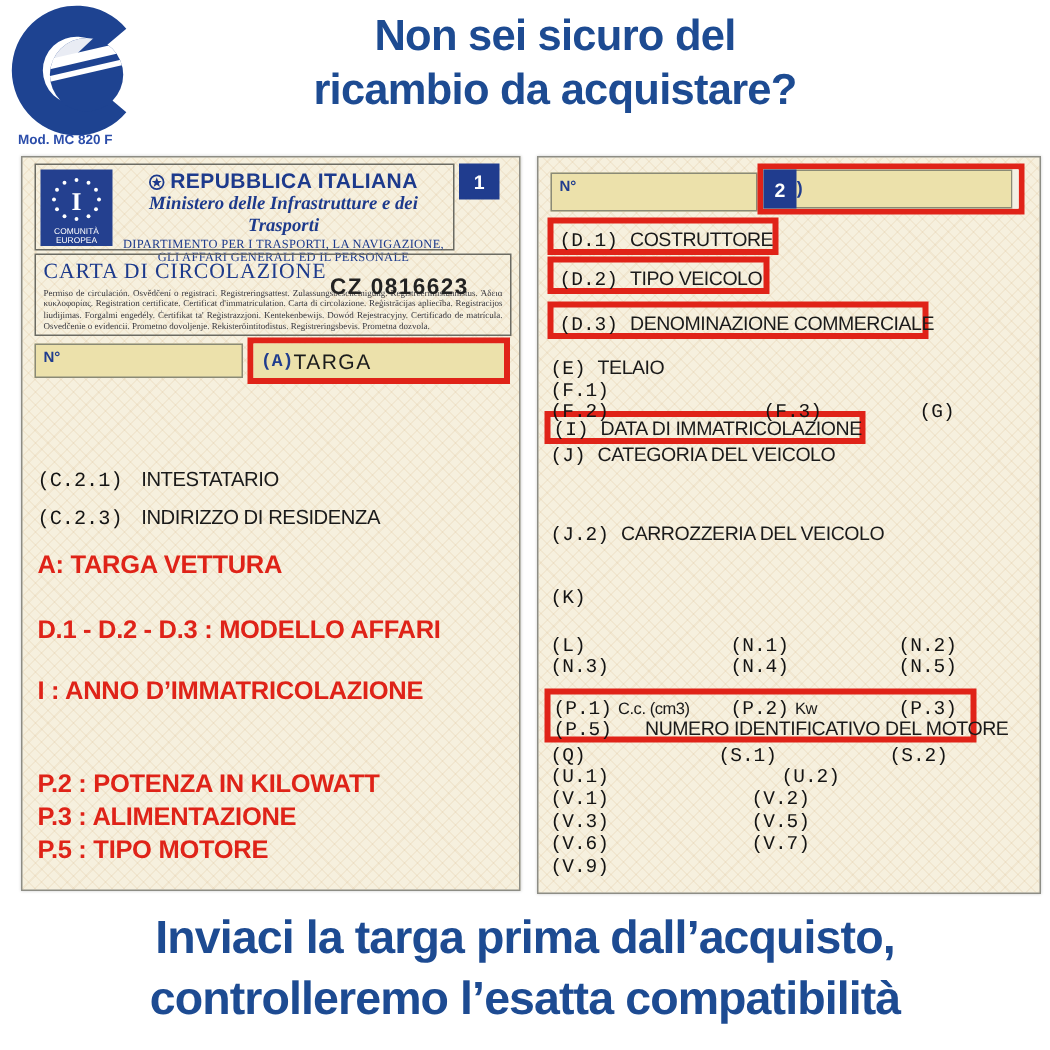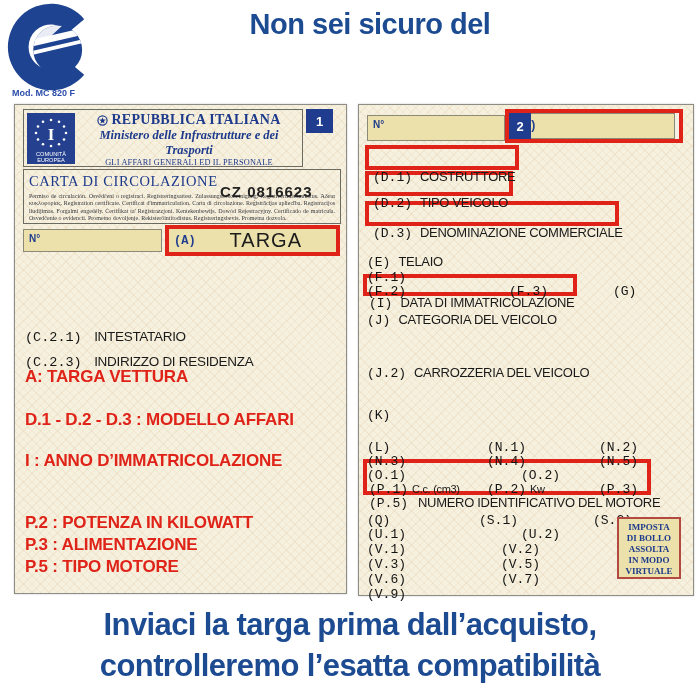--- a/index.html
+++ b/index.html
@@ -19,21 +19,21 @@
            repeating-linear-gradient(-45deg, rgba(205,165,110,.12) 0 1px, transparent 1px 6px);
          box-shadow:0 0 2px rgba(0,0,0,.2);}
   .panel.left{left:14px;top:104px;width:331px;height:488px;}
   .panel.right{left:358px;top:104px;width:334px;height:490px;}
   .redbox{position:absolute;border:4px solid #e02318;box-sizing:border-box;}
 
   
   .hdrbox{position:absolute;left:8px;top:4px;width:280px;height:58px;border:1px solid #6b6b63;box-sizing:border-box;}
   .euflag{position:absolute;left:3px;top:3px;width:48px;height:51px;background:#24408f;}
   .hdrtext{position:absolute;left:54px;top:2px;width:222px;text-align:center;color:#1d3a8c;}
-  .rep{font-family:Liberation Serif, serif;font-weight:bold;font-size:14px;letter-spacing:.3px;}
+  .rep{font-family:Liberation Sans, sans-serif;font-weight:bold;font-size:14px;letter-spacing:.3px;}
   .rep .emb{vertical-align:-2px;margin-right:3px;}
   .ministry{font-family:"Liberation Serif",serif;font-weight:bold;font-style:italic;font-size:12.5px;margin-top:0px;}
   .dept{font-family:"Liberation Serif",serif;font-size:8.3px;line-height:9px;letter-spacing:.2px;}
   .pagenum{position:absolute;background:#203c8e;color:#fff;font-weight:bold;font-size:13px;
            display:flex;align-items:center;justify-content:center;}
   .pn1{left:291px;top:4px;width:27px;height:24px;}
   .pn2{width:22px;height:26px;}
 
   
   .cartabox{position:absolute;left:8px;top:64px;width:318px;height:55px;border:1px solid #6b6b63;
@@ -43,25 +43,25 @@
             font-size:15px;font-weight:bold;color:#222;letter-spacing:1px;}
   .multi{margin-top:3px;font-family:"Liberation Serif",serif;font-size:6px;line-height:7.4px;
          color:#38383f;text-align:justify;}
 
   
   .field{position:absolute;background:#ece1ab;border:1px solid #8a8a76;box-sizing:border-box;}
   .field .fl{position:absolute;left:5px;top:3px;font-size:10px;font-weight:bold;color:#203c8e;}
   .afield-l{position:absolute;left:150px;top:120px;width:175px;height:31px;}
   .afield-l .inner{position:absolute;inset:0;background:#ece1ab;display:flex;align-items:center;}
   .acode{font-family:"Liberation Mono",monospace;font-weight:bold;font-size:12px;color:#203c8e;margin-left:5px;}
-  .avalue{flex:1;text-align:center;font-size:20px;color:#1c1c1c;letter-spacing:1px;}
+  .avalue{flex:1;text-align:left;font-size:14px;color:#1c1c1c;letter-spacing:1px;}
 
   
   .lrow,.rrow{position:absolute;left:0;width:100%;height:15px;}
-  .cell{position:absolute;top:16px;white-space:nowrap;}
+  .cell{position:absolute;top:0;white-space:nowrap;}
   .code{font-family:"Liberation Mono",monospace;font-size:13px;color:#141414;}
   .lbl{font-size:13px;color:#1a1a1a;letter-spacing:-.3px;margin-left:8px;}
   .lbl.sm{font-size:11px;margin-left:4px;}
   .lrow .code{font-size:13.5px;}
   .lrow .lbl{font-size:13.5px;}
 
   
   .ann{position:absolute;left:10px;color:#df2318;font-weight:bold;font-size:17px;letter-spacing:-.2px;white-space:nowrap;}
 
   
@@ -95,20 +95,21 @@
       <g clip-path="url(#lc)">
         <rect x="20" y="36" width="70" height="7" fill="#ffffff" transform="rotate(-13 55 40)"></rect>
         <rect x="20" y="48" width="70" height="4" fill="#ffffff" transform="rotate(-13 55 50)"></rect>
         <polygon points="29,27 60,27 42,44 29,44" fill="#ffffff" opacity=".9"></polygon>
       </g>
     </g>
   </svg>
 
   <div class="title">
     <div>Non sei sicuro del</div>
+    <div>ricambio da acquistare?</div>
   </div>
 
   <div class="mod">Mod. MC 820 F</div>
 
   <div class="panel left">
 
     <div class="hdrbox">
       <div class="euflag">
         <svg viewBox="0 0 48 51" width="48" height="51">
           <g fill="#ffffff">
@@ -131,20 +132,21 @@
         </svg>
       </div>
       <div class="hdrtext">
         <div class="rep">
           <svg class="emb" width="11" height="11" viewBox="0 0 12 12">
             <circle cx="6" cy="6" r="5" fill="none" stroke="#1d3a8c" stroke-width="1.3"></circle>
             <polygon points="6,2.4 7,5 9.6,5 7.5,6.7 8.3,9.4 6,7.8 3.7,9.4 4.5,6.7 2.4,5 5,5" fill="#1d3a8c"></polygon>
           </svg><span>REPUBBLICA ITALIANA</span>
         </div>
         <div class="ministry">Ministero delle Infrastrutture e dei Trasporti</div>
+        <div class="dept">DIPARTIMENTO PER I TRASPORTI, LA NAVIGAZIONE,</div>
         <div class="dept">GLI AFFARI GENERALI ED IL PERSONALE</div>
       </div>
     </div>
     <div class="pagenum pn1">1</div>
 
     <div class="cartabox">
       <span class="cartatitle">CARTA DI CIRCOLAZIONE</span>
       <span class="cartanum">CZ 0816623</span>
       <div class="multi">Permiso de circulación. Osvědčení o registraci. Registreringsattest. Zulassungsbescheinigung. Registreerimistunnistus. Άδεια κυκλοφορίας. Registration certificate. Certificat d'immatriculation. Carta di circolazione. Reģistrācijas apliecība. Registracijos liudijimas. Forgalmi engedély. Ċertifikat ta' Reġistrazzjoni. Kentekenbewijs. Dowód Rejestracyjny. Certificado de matrícula. Osvedčenie o evidencii. Prometno dovoljenje. Rekisteröintitodistus. Registreringsbevis. Prometna dozvola.</div>
     </div>
@@ -238,31 +240,27 @@
     <div class="rrow" style="top:316px">
       <span class="cell" style="left:8px"><span class="code">(L)</span></span>
       <span class="cell" style="left:128px"><span class="code">(N.1)</span></span>
       <span class="cell" style="left:240px"><span class="code">(N.2)</span></span>
     </div>
     <div class="rrow" style="top:330px">
       <span class="cell" style="left:8px"><span class="code">(N.3)</span></span>
       <span class="cell" style="left:128px"><span class="code">(N.4)</span></span>
       <span class="cell" style="left:240px"><span class="code">(N.5)</span></span>
     </div>
-    <div class="rrow" style="top:344px">
-      <span class="cell" style="left:8px"><span class="code">(O.1)</span></span>
-      <span class="cell" style="left:162px"><span class="code">(O.2)</span></span>
-    </div>
     <div class="rrow" style="top:358px">
       <span class="cell" style="left:10px"><span class="code">(P.1)</span><span class="lbl sm">C.c. (cm3)</span></span>
       <span class="cell" style="left:128px"><span class="code">(P.2)</span><span class="lbl sm">Kw</span></span>
       <span class="cell" style="left:240px"><span class="code">(P.3)</span></span>
     </div>
     <div class="rrow" style="top:372px">
-      <span class="cell" style="left:10px"><span class="code">(P.5)</span><span class="lbl" style="margin-left:10px">NUMERO IDENTIFICATIVO DEL MOTORE</span></span>
+      <span class="cell" style="left:10px"><span class="code">(P.5)</span><span class="lbl" style="margin-left:22px">NUMERO IDENTIFICATIVO DEL MOTORE</span></span>
     </div>
     <div class="rrow" style="top:389px">
       <span class="cell" style="left:8px"><span class="code">(Q)</span></span>
       <span class="cell" style="left:120px"><span class="code">(S.1)</span></span>
       <span class="cell" style="left:234px"><span class="code">(S.2)</span></span>
     </div>
     <div class="rrow" style="top:403px">
       <span class="cell" style="left:8px"><span class="code">(U.1)</span></span>
       <span class="cell" style="left:162px"><span class="code">(U.2)</span></span>
     </div>
@@ -275,27 +273,20 @@
       <span class="cell" style="left:142px"><span class="code">(V.5)</span></span>
     </div>
     <div class="rrow" style="top:448px">
       <span class="cell" style="left:8px"><span class="code">(V.6)</span></span>
       <span class="cell" style="left:142px"><span class="code">(V.7)</span></span>
     </div>
     <div class="rrow" style="top:463px">
       <span class="cell" style="left:8px"><span class="code">(V.9)</span></span>
     </div>
 
-    <div class="stamp">
-      <div>IMPOSTA</div>
-      <div>DI BOLLO</div>
-      <div>ASSOLTA</div>
-      <div>IN MODO</div>
-      <div>VIRTUALE</div>
-    </div>
   </div>
 
   <div class="footer">
     <div>Inviaci la targa prima dall’acquisto,</div>
     <div>controlleremo l’esatta compatibilità</div>
   </div>
 
 </div>
 
 </body></html>

